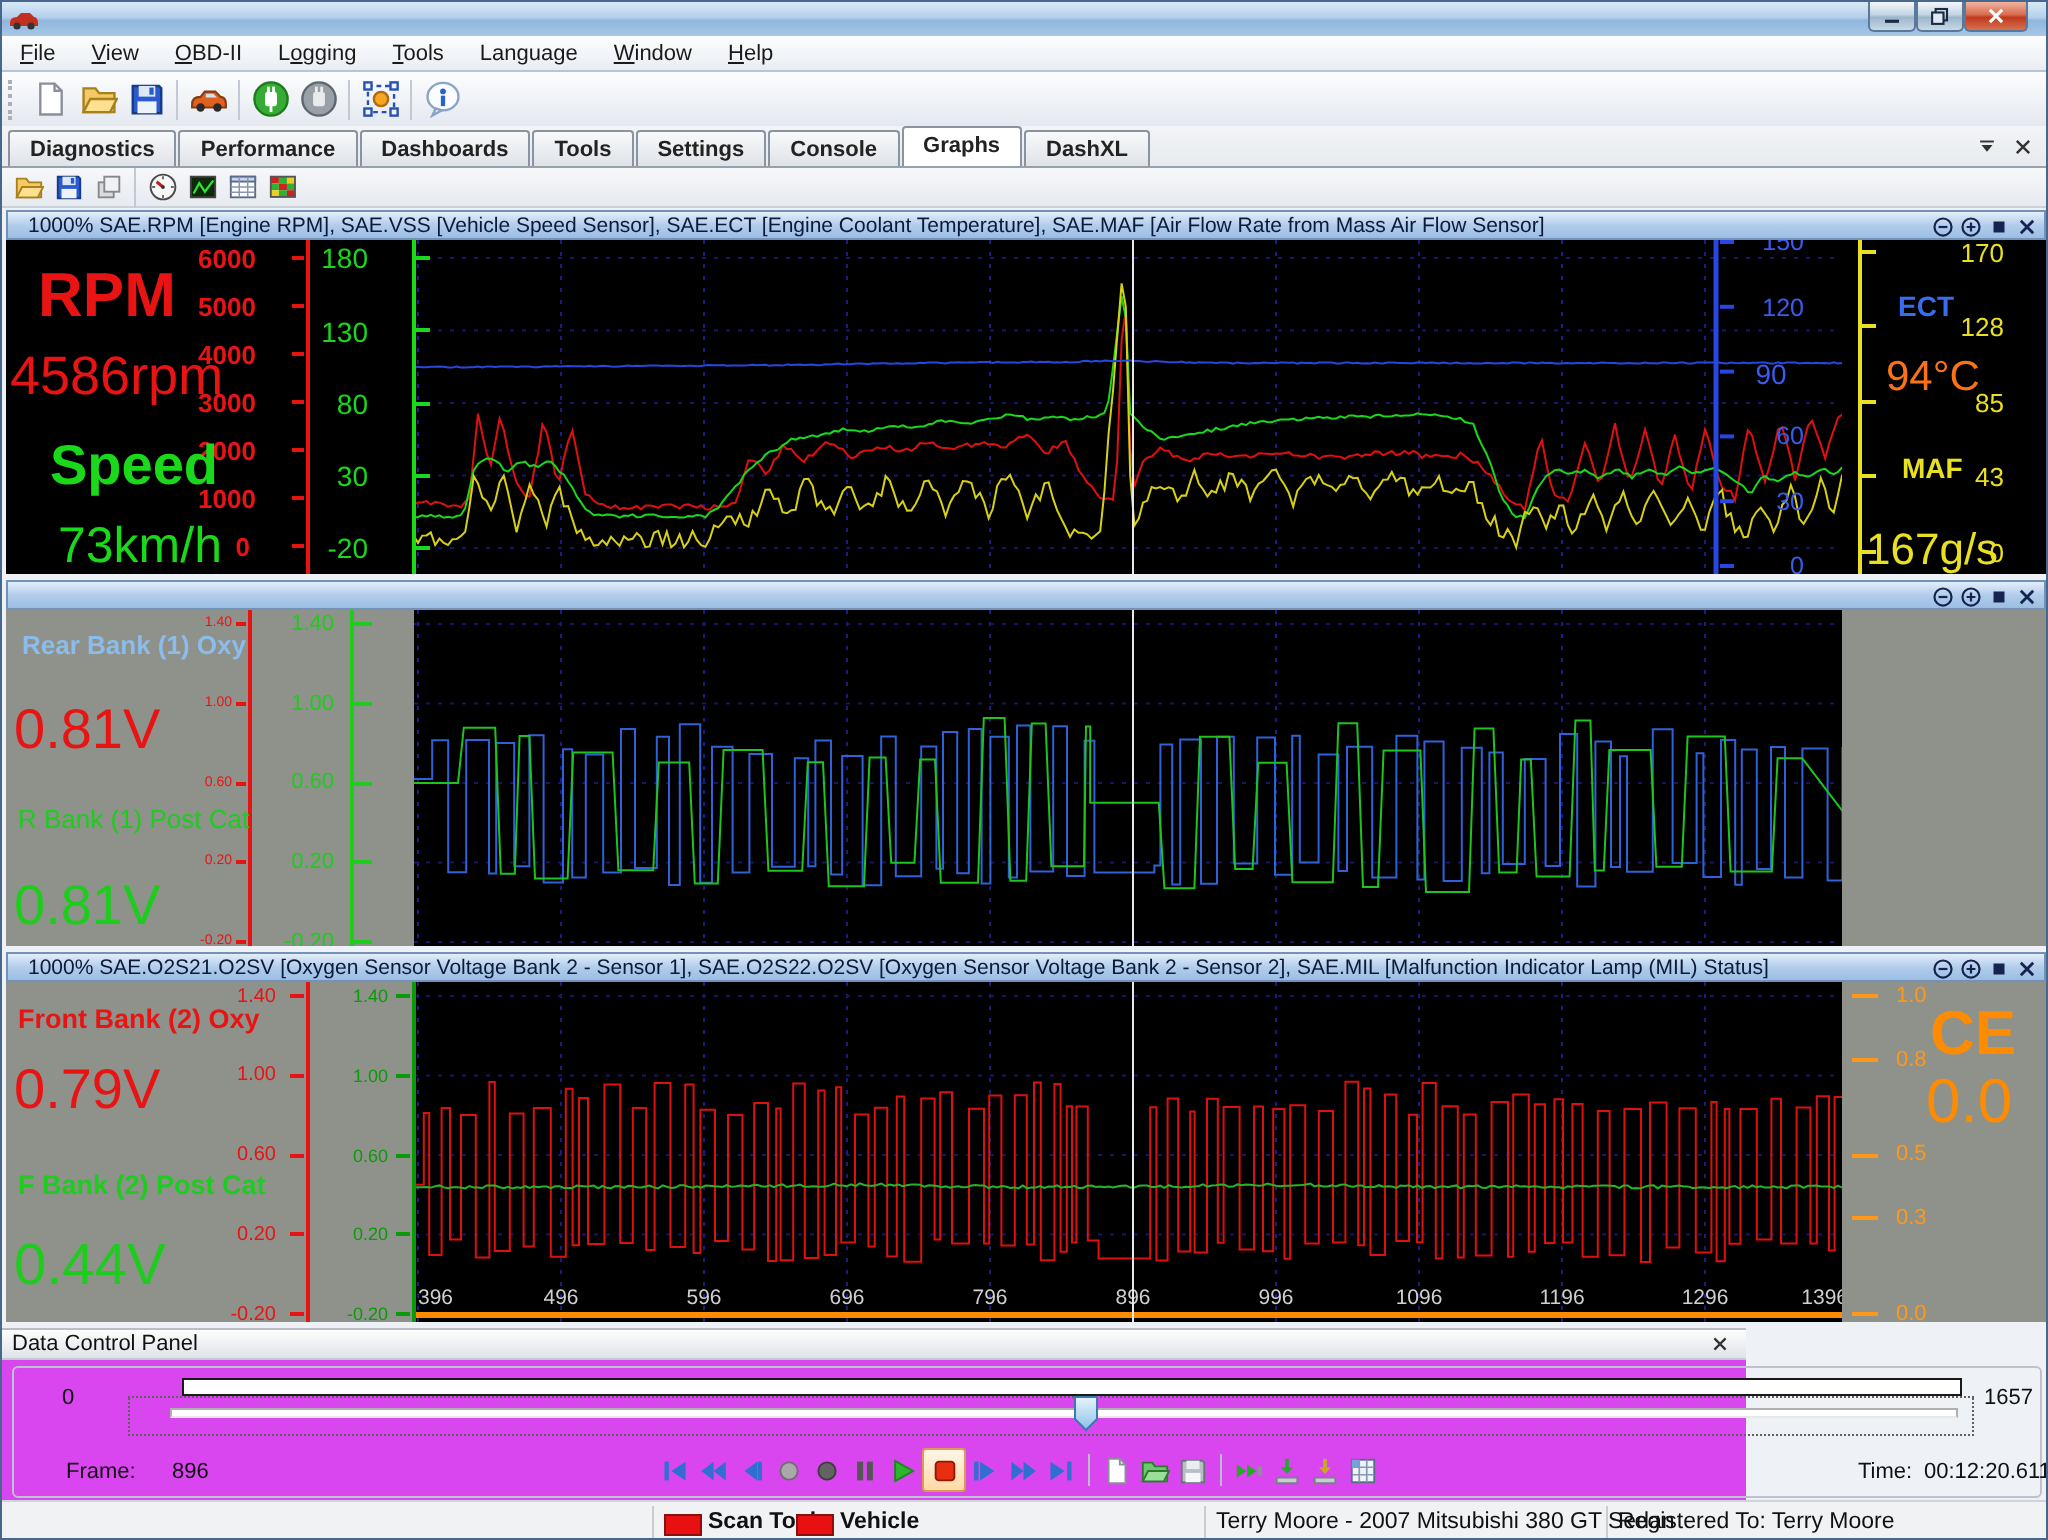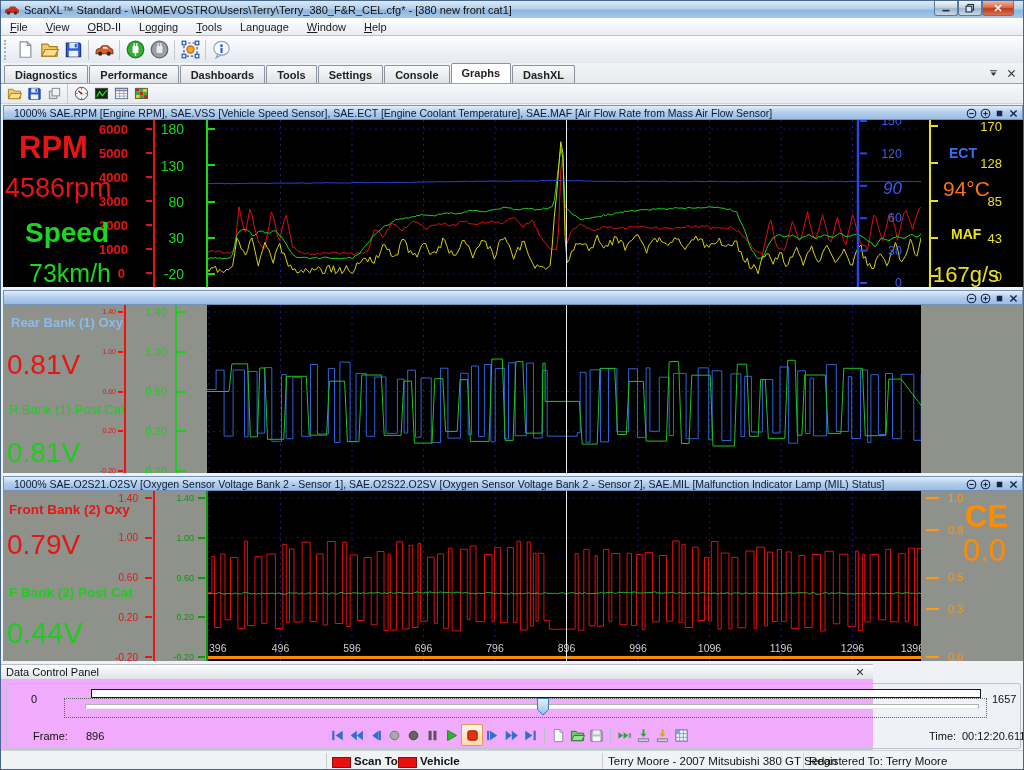--- a/index.html
+++ b/index.html
@@ -24,21 +24,21 @@
   .gbtn{width:20px;height:18px;display:flex;align-items:center;justify-content:center;}
   .panel{position:absolute;left:2px;width:1020px;}
   .phdr{position:absolute;left:0;top:0;width:100%;height:15px;background:linear-gradient(#e3eefa,#b2cdeb 50%,#9cbde4);border:1px solid #7292b8;box-sizing:border-box;font-size:10.5px;color:#0a1a3a;display:flex;align-items:center;white-space:nowrap;overflow:hidden;}
   .phdr span.t{padding-left:10px;}
   .picons{position:absolute;right:3px;top:1px;display:flex;gap:3px;align-items:center;height:12px;}
   .pbody{position:absolute;left:0;width:100%;overflow:hidden;}
   .axline{position:absolute;}
   .tick{position:absolute;height:2px;}
   .ticklab{position:absolute;white-space:nowrap;}
   .plab{position:absolute;white-space:nowrap;line-height:1;}
-  #dcp{position:absolute;left:0;top:663px;width:872px;height:86px;background:#f0abfc;}
+  #dcp{position:absolute;left:0;top:663px;width:872px;height:86px;background:#d946ef;}
   #dcphdr{position:absolute;left:0;top:0;width:100%;height:16px;background:linear-gradient(#fdfdfd,#dfe3e8);border-top:1px solid #b8bec6;border-bottom:1px solid #c3c9d0;box-sizing:border-box;font-size:11px;color:#111;}
   #dcphdr .t{position:absolute;left:5px;top:1px;}
   #dcpbox{position:absolute;left:5px;top:19px;width:1013px;height:64px;border:1px solid #bcc3cc;border-radius:3px;}
   #selstrip{position:absolute;left:90px;top:25px;width:888px;height:7px;background:#fff;border:1px solid #1a1a1a;}
   #focusrect{position:absolute;left:63px;top:34px;width:921px;height:18px;border:1px dotted #606060;}
   #groove{position:absolute;left:84px;top:40px;width:892px;height:3px;background:#fff;border:1px solid #b0b0b0;border-bottom-color:#e8e8e8;}
   #thumb{position:absolute;left:536px;top:34px;}
   .slidelab{position:absolute;font-size:11px;color:#111;}
   #transport{position:absolute;left:327px;top:61px;display:flex;align-items:center;height:20px;}
   .pbtn{width:19px;height:18px;display:flex;align-items:center;justify-content:center;}
@@ -55,21 +55,20 @@
 
 <div id="app">
   <div id="titlebar">
     <span class="ticon">
         <svg width="16" height="12" viewBox="0 0 16 12" xmlns="http://www.w3.org/2000/svg">
           <path d="M1 7.5 Q1 4.5 4.5 4.5 L6.5 2.5 H11 L13 4.5 Q15 4.7 15 7.5 L15 9 H1 Z" fill="#c23020"></path>
           <circle cx="4.5" cy="9" r="1.8" fill="#333"></circle>
           <circle cx="11.5" cy="9" r="1.8" fill="#333"></circle>
         </svg>
       </span>
-    <span id="title-text">ScanXL™ Standard - \\HOMEVOSTRO\Users\Terry\Terry_380_F&amp;R_CEL.cfg* - [380 new front cat1]</span>
     <div id="winbtns">
         <div class="wbtn" style="width: 22px;">
           <svg width="14" height="14" viewBox="0 0 16 16" xmlns="http://www.w3.org/2000/svg">
             <path d="M4 11h8" stroke="#1a2a40" stroke-width="1.8"></path>
           </svg>
         </div>
         <div class="wbtn" style="width: 22px;">
           <svg width="14" height="14" viewBox="0 0 16 16" xmlns="http://www.w3.org/2000/svg">
             <rect x="5.5" y="4" width="6.5" height="6.5" fill="none" stroke="#1a2a40" stroke-width="1.2"></rect>
             <rect x="3.5" y="6" width="6.5" height="6.5" fill="#dce8f4" stroke="#1a2a40" stroke-width="1.2"></rect>
@@ -325,21 +324,21 @@
           <div class="tick" style="left: 204px; top: 44.25px; width: 8px; background: rgb(26, 216, 26);"></div>
           <div class="ticklab" style="left: 152px; top: 37.55px; width: 29px; text-align: right; font-size: 14px; color: rgb(26, 216, 26); font-weight: 400;">130</div>
           <div class="tick" style="left: 204px; top: 80.5px; width: 8px; background: rgb(26, 216, 26);"></div>
           <div class="ticklab" style="left: 152px; top: 73.8px; width: 29px; text-align: right; font-size: 14px; color: rgb(26, 216, 26); font-weight: 400;">80</div>
           <div class="tick" style="left: 204px; top: 116.75px; width: 8px; background: rgb(26, 216, 26);"></div>
           <div class="ticklab" style="left: 152px; top: 110.05px; width: 29px; text-align: right; font-size: 14px; color: rgb(26, 216, 26); font-weight: 400;">30</div>
           <div class="tick" style="left: 204px; top: 153px; width: 8px; background: rgb(26, 216, 26);"></div>
           <div class="ticklab" style="left: 152px; top: 146.3px; width: 29px; text-align: right; font-size: 14px; color: rgb(26, 216, 26); font-weight: 400;">-20</div>
           <div class="ticklab" style="left: 866px; top: -5.875px; width: 33px; text-align: right; font-size: 12.5px; color: rgb(58, 92, 240);">150</div>
           <div class="ticklab" style="left: 866px; top: 26.525px; width: 33px; text-align: right; font-size: 12.5px; color: rgb(58, 92, 240);">120</div>
-          <div class="ticklab" style="left: 866px; top: 58.925px; width: 33px; text-align: right; font-size: 17px; color: rgb(58, 92, 240); font-style: italic;">90</div>
+          <div class="ticklab" style="left: 866px; top: 58.925px; width: 33px; text-align: center; font-size: 14px; color: rgb(58, 92, 240);">90</div>
           <div class="ticklab" style="left: 866px; top: 91.325px; width: 33px; text-align: right; font-size: 12.5px; color: rgb(58, 92, 240);">60</div>
           <div class="ticklab" style="left: 866px; top: 123.725px; width: 33px; text-align: right; font-size: 12.5px; color: rgb(58, 92, 240);">30</div>
           <div class="ticklab" style="left: 866px; top: 156.125px; width: 33px; text-align: right; font-size: 12.5px; color: rgb(58, 92, 240);">0</div>
           <div class="axline" style="left: 926px; top: 0px; width: 2px; height: 167px; background: rgb(232, 224, 32);"></div>
           <div class="tick" style="left: 927px; top: 5px; width: 8px; background: rgb(232, 224, 32);"></div>
           <div class="ticklab" style="left: 965px; top: -1.15px; width: 34px; text-align: right; font-size: 13px; color: rgb(232, 224, 32);">170</div>
           <div class="tick" style="left: 927px; top: 42.0588px; width: 8px; background: rgb(232, 224, 32);"></div>
           <div class="ticklab" style="left: 965px; top: 35.9088px; width: 34px; text-align: right; font-size: 13px; color: rgb(232, 224, 32);">128</div>
           <div class="tick" style="left: 927px; top: 80px; width: 8px; background: rgb(232, 224, 32);"></div>
           <div class="ticklab" style="left: 965px; top: 73.85px; width: 34px; text-align: right; font-size: 13px; color: rgb(232, 224, 32);">85</div>

